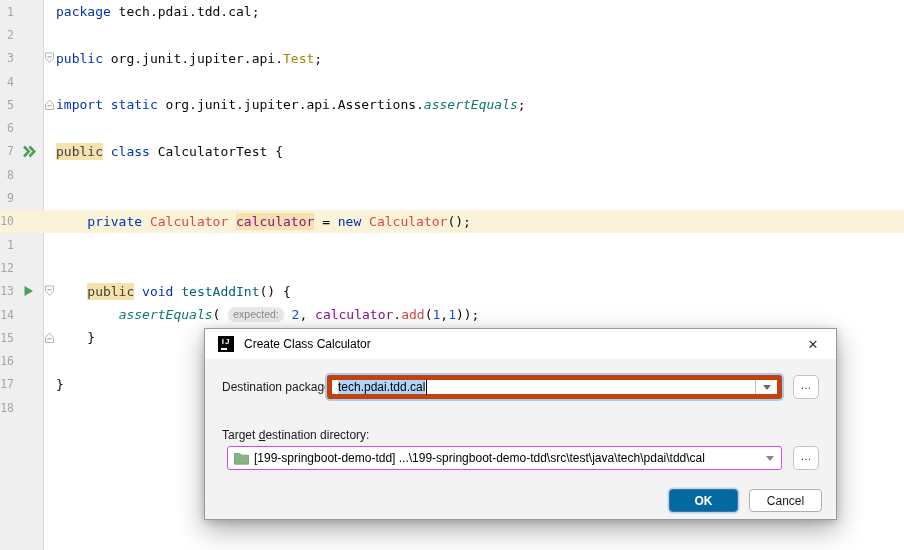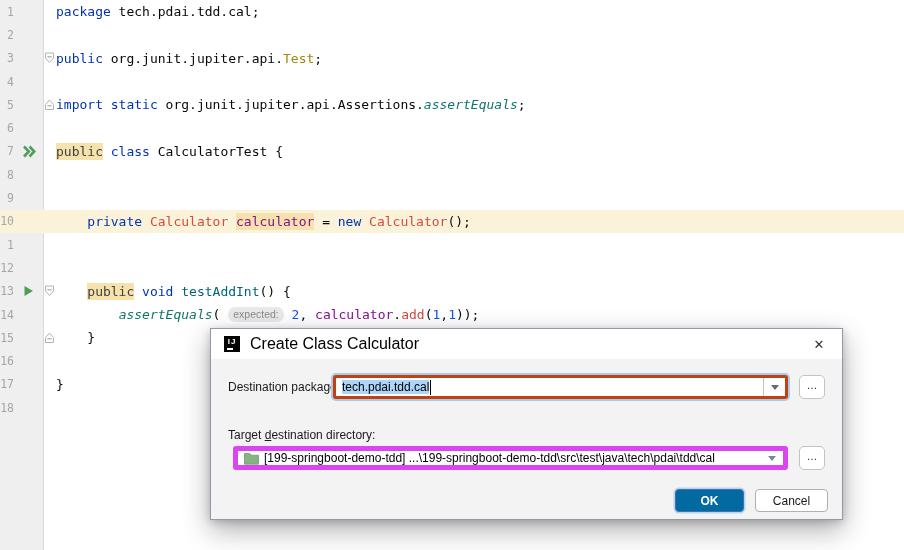--- a/index.html
+++ b/index.html
@@ -27,40 +27,40 @@
   .sg-fldhl{ color:#871094; background:#f6e2ac; box-shadow:0 1px 0 #f6e2ac, 0 -1px 0 #f6e2ac; }
   .sg-num  { color:#1750eb; }
   .sg-anno { color:#9e880d; }
   .sg-mtd  { color:#00627a; }
   .sg-sim  { color:#0f766e; font-style:italic; }
   .hint-chip { display:inline-block; background:#e9e9e9; color:#8a8a8a; border-radius:7px;
                font-family:"Liberation Sans", sans-serif; font-size:10.5px; line-height:15px;
                padding:0 5px; vertical-align:1px; }
 
   
-  .dialog { position:absolute; left:210px; top:328px; width:633px; height:192px;
+  .dialog { position:absolute; left:204px; top:328px; width:633px; height:192px;
             background:#f3f3f3; border:1px solid #8f9aa8;
             box-shadow:0 10px 26px rgba(0,0,0,.32), 0 2px 8px rgba(0,0,0,.18);
             font-size:12px; color:#111;padding-left:32px; }
   .titlebar { position:absolute; left:0; top:0; width:100%; height:30px; background:#fff;
               display:flex; align-items:center; padding-left:13px; }
   .app-icon { width:16px; height:16px; background:#000; position:relative; flex:0 0 16px; }
   .app-icon .ij { position:absolute; left:0; top:1px; width:16px; text-align:center;
                   color:#fff; font-size:8px; font-weight:bold; letter-spacing:1px; }
   .app-icon .bar { position:absolute; left:3px; bottom:2px; width:6px; height:2px; background:#fff; }
-  .dlg-title { margin-left:10px; font-size:16px; color:#000; }
+  .dlg-title { margin-left:10px; font-size:12px; color:#000; }
   .close-btn { position:absolute; right:14px; top:6px; width:18px; height:18px;
                display:flex; align-items:center; justify-content:center;
                font-size:13px; color:#333; cursor:default; }
   .dlg-label { position:absolute; left:17px; font-size:12px; color:#1a1a1a; }
   .mn { text-decoration:underline; }
 
   .combo { position:absolute; background:#fff; height:24px; border-radius:3px; display:flex; align-items:center; }
-  .combo1 { left:122px; top:46px; width:455px; border:3px solid #c2410c; box-shadow:0 0 0 2px #a8cbf0; }
-  .combo2 { left:22px; top:117px; width:555px; border:5px solid #d946ef; }
+  .combo1 { left:122px; top:46px; width:455px; border:5px solid #c2410c; box-shadow:0 0 0 2px #a8cbf0; }
+  .combo2 { left:22px; top:117px; width:555px; border:1px solid #d946ef; }
   .combo-text { padding-left:6px; font-size:12px; color:#000; flex:1; display:flex; align-items:center; overflow:hidden; white-space:nowrap; }
   .sel-text { background:#aed4f7; }
   .caret-bar { display:inline-block; width:1.5px; height:15px; background:#000; margin-left:0.5px; }
   .arrow-cell { width:22px; height:100%; display:flex; align-items:center; justify-content:center; flex:0 0 22px; }
   .combo1 .arrow-cell { border-left:1px solid #c4c4c4; }
   .tri-down { width:0; height:0; border-left:4px solid transparent; border-right:4px solid transparent;
               border-top:5px solid #5f6c77; }
   .folder-ic { margin:0 5px 0 6px; flex:0 0 15px; }
 
   .browse-btn { position:absolute; left:588px; width:26px; height:24px; background:#fff;

